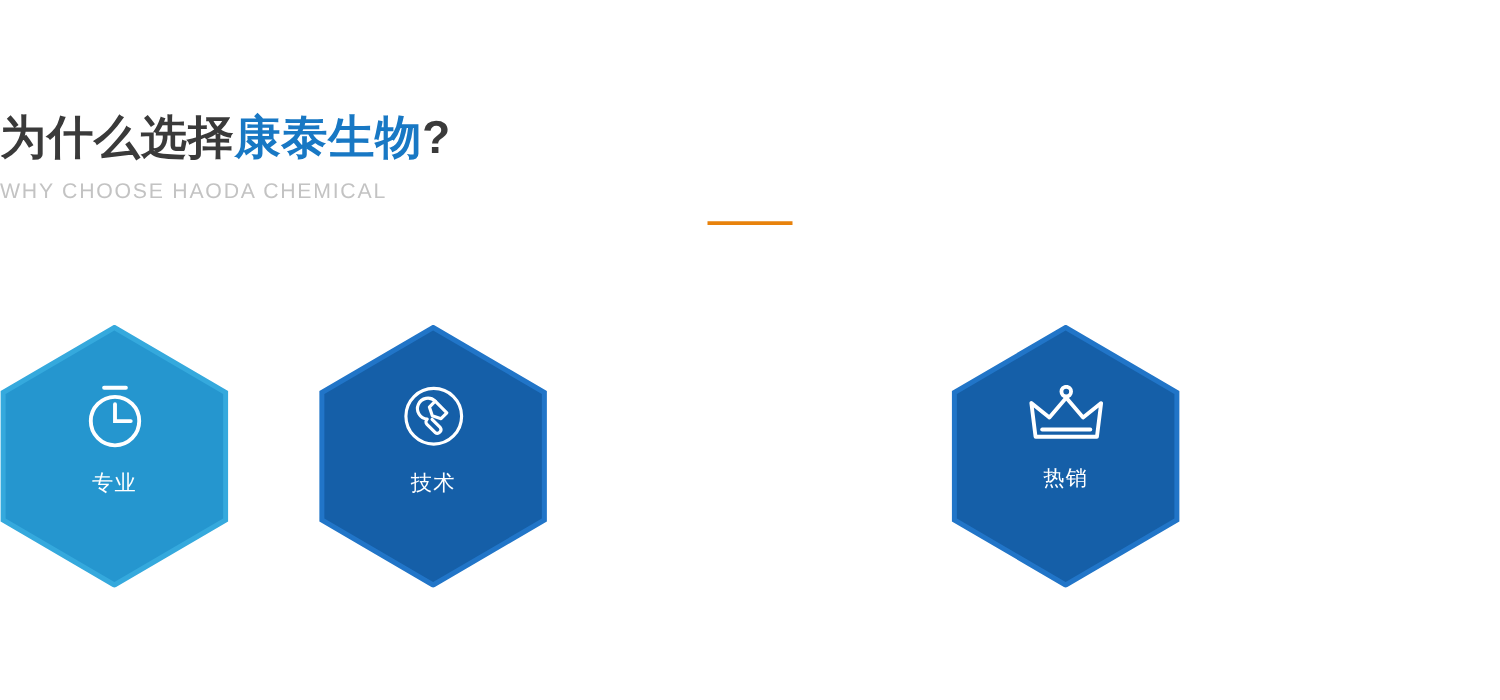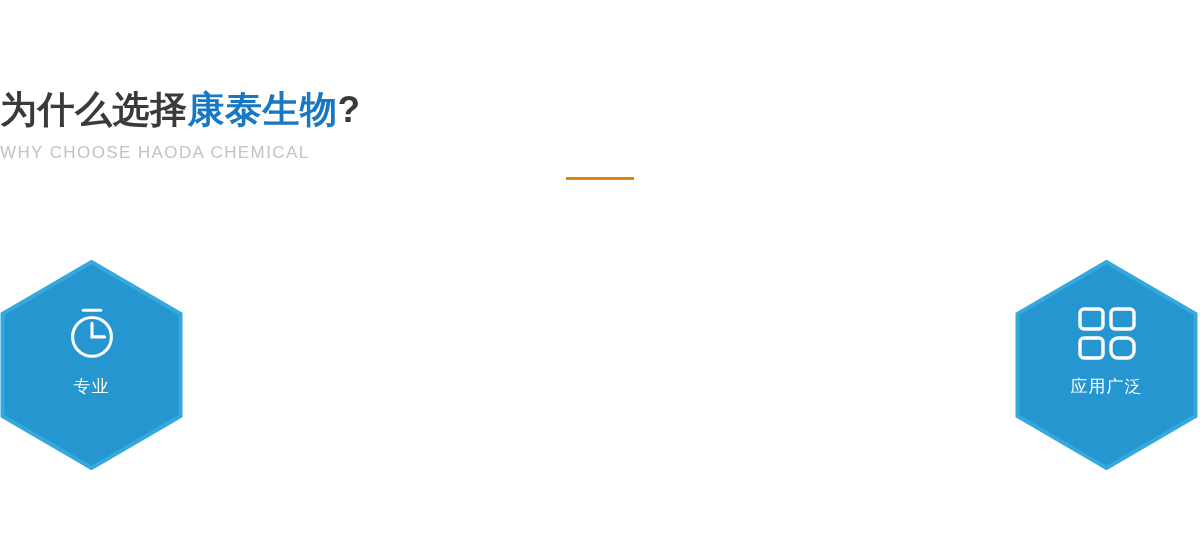--- a/index.html
+++ b/index.html
@@ -138,32 +138,44 @@
       <div class="hex-content">
         <svg class="hex-icon" viewBox="0 0 64 64" fill="none" stroke="#ffffff" stroke-width="3.2" stroke-linecap="round">
           <line x1="23" y1="8.5" x2="41" y2="8.5"></line>
           <circle cx="32" cy="36" r="20"></circle>
           <path d="M32 22 L32 36 L45 36"></path>
         </svg>
         <div class="hex-label">专业</div>
       </div>
     </div>
 
+    <div class="hex-item" style="left:255px;">
+      <svg class="hex-shape" viewBox="0 0 183 210">
+        <polygon points="91.5,2 180.5,54 180.5,156 91.5,208 2.5,156 2.5,54" fill="#155fa8" stroke="#2175c8" stroke-width="4"></polygon>
+      </svg>
+      <div class="hex-content">
+        <svg class="hex-icon" viewBox="0 0 64 64" fill="none" stroke="#ffffff" stroke-width="2.6" stroke-linecap="round" stroke-linejoin="round">
+          <circle cx="32" cy="32" r="23"></circle>
+          <path d="M33.2 19.6 a8.6 8.6 0 1 0 -6.6 14.7 l-0.2 0.2 a3 3 0 0 0 0 4.2 l6.7 6.7 a3 3 0 0 0 4.2 -4.2 l-6.7 -6.7"></path>
+          <path d="M33.2 19.6 L28.4 24.4 L30.8 31.6 L38.0 34.0 L42.8 29.2 Z" fill="none"></path>
+        </svg>
+        <div class="hex-label">技术</div>
+      </div>
+    </div>
 
 
-
-    <div class="hex-item" style="left:1015px;">
+    <div class="hex-item" style="left:761px;">
       <svg class="hex-shape" viewBox="0 0 183 210">
-        <polygon points="91.5,2 180.5,54 180.5,156 91.5,208 2.5,156 2.5,54" fill="#2596cf" stroke="#35a9dd" stroke-width="4"></polygon>
+        <polygon points="91.5,2 180.5,54 180.5,156 91.5,208 2.5,156 2.5,54" fill="#155fa8" stroke="#2175c8" stroke-width="4"></polygon>
       </svg>
       <div class="hex-content">
-        <svg class="hex-icon icon-grid" viewBox="0 0 60 58" fill="none" stroke="#ffffff" stroke-width="3.4" stroke-linecap="round" stroke-linejoin="round">
-          <rect x="3" y="3" width="23" height="20" rx="4"></rect>
-          <rect x="34" y="3" width="23" height="20" rx="4"></rect>
-          <rect x="3" y="32" width="23" height="20" rx="4"></rect>
-          <rect x="34" y="32" width="23" height="20" rx="7"></rect>
+        <svg class="hex-icon icon-crown" viewBox="0 0 68 54" fill="none" stroke="#ffffff" stroke-width="3.2" stroke-linecap="round" stroke-linejoin="round">
+          <circle cx="34" cy="5.5" r="4"></circle>
+          <path d="M5 15 L8.5 43 H59.5 L63 15 L48 27 L34 10.5 L20 27 Z"></path>
+          <line x1="14" y1="37" x2="54" y2="37"></line>
         </svg>
-        <div class="hex-label">应用广泛</div>
+        <div class="hex-label">热销</div>
       </div>
     </div>
+
 
   </div>
 </div>
 
 </body></html>

